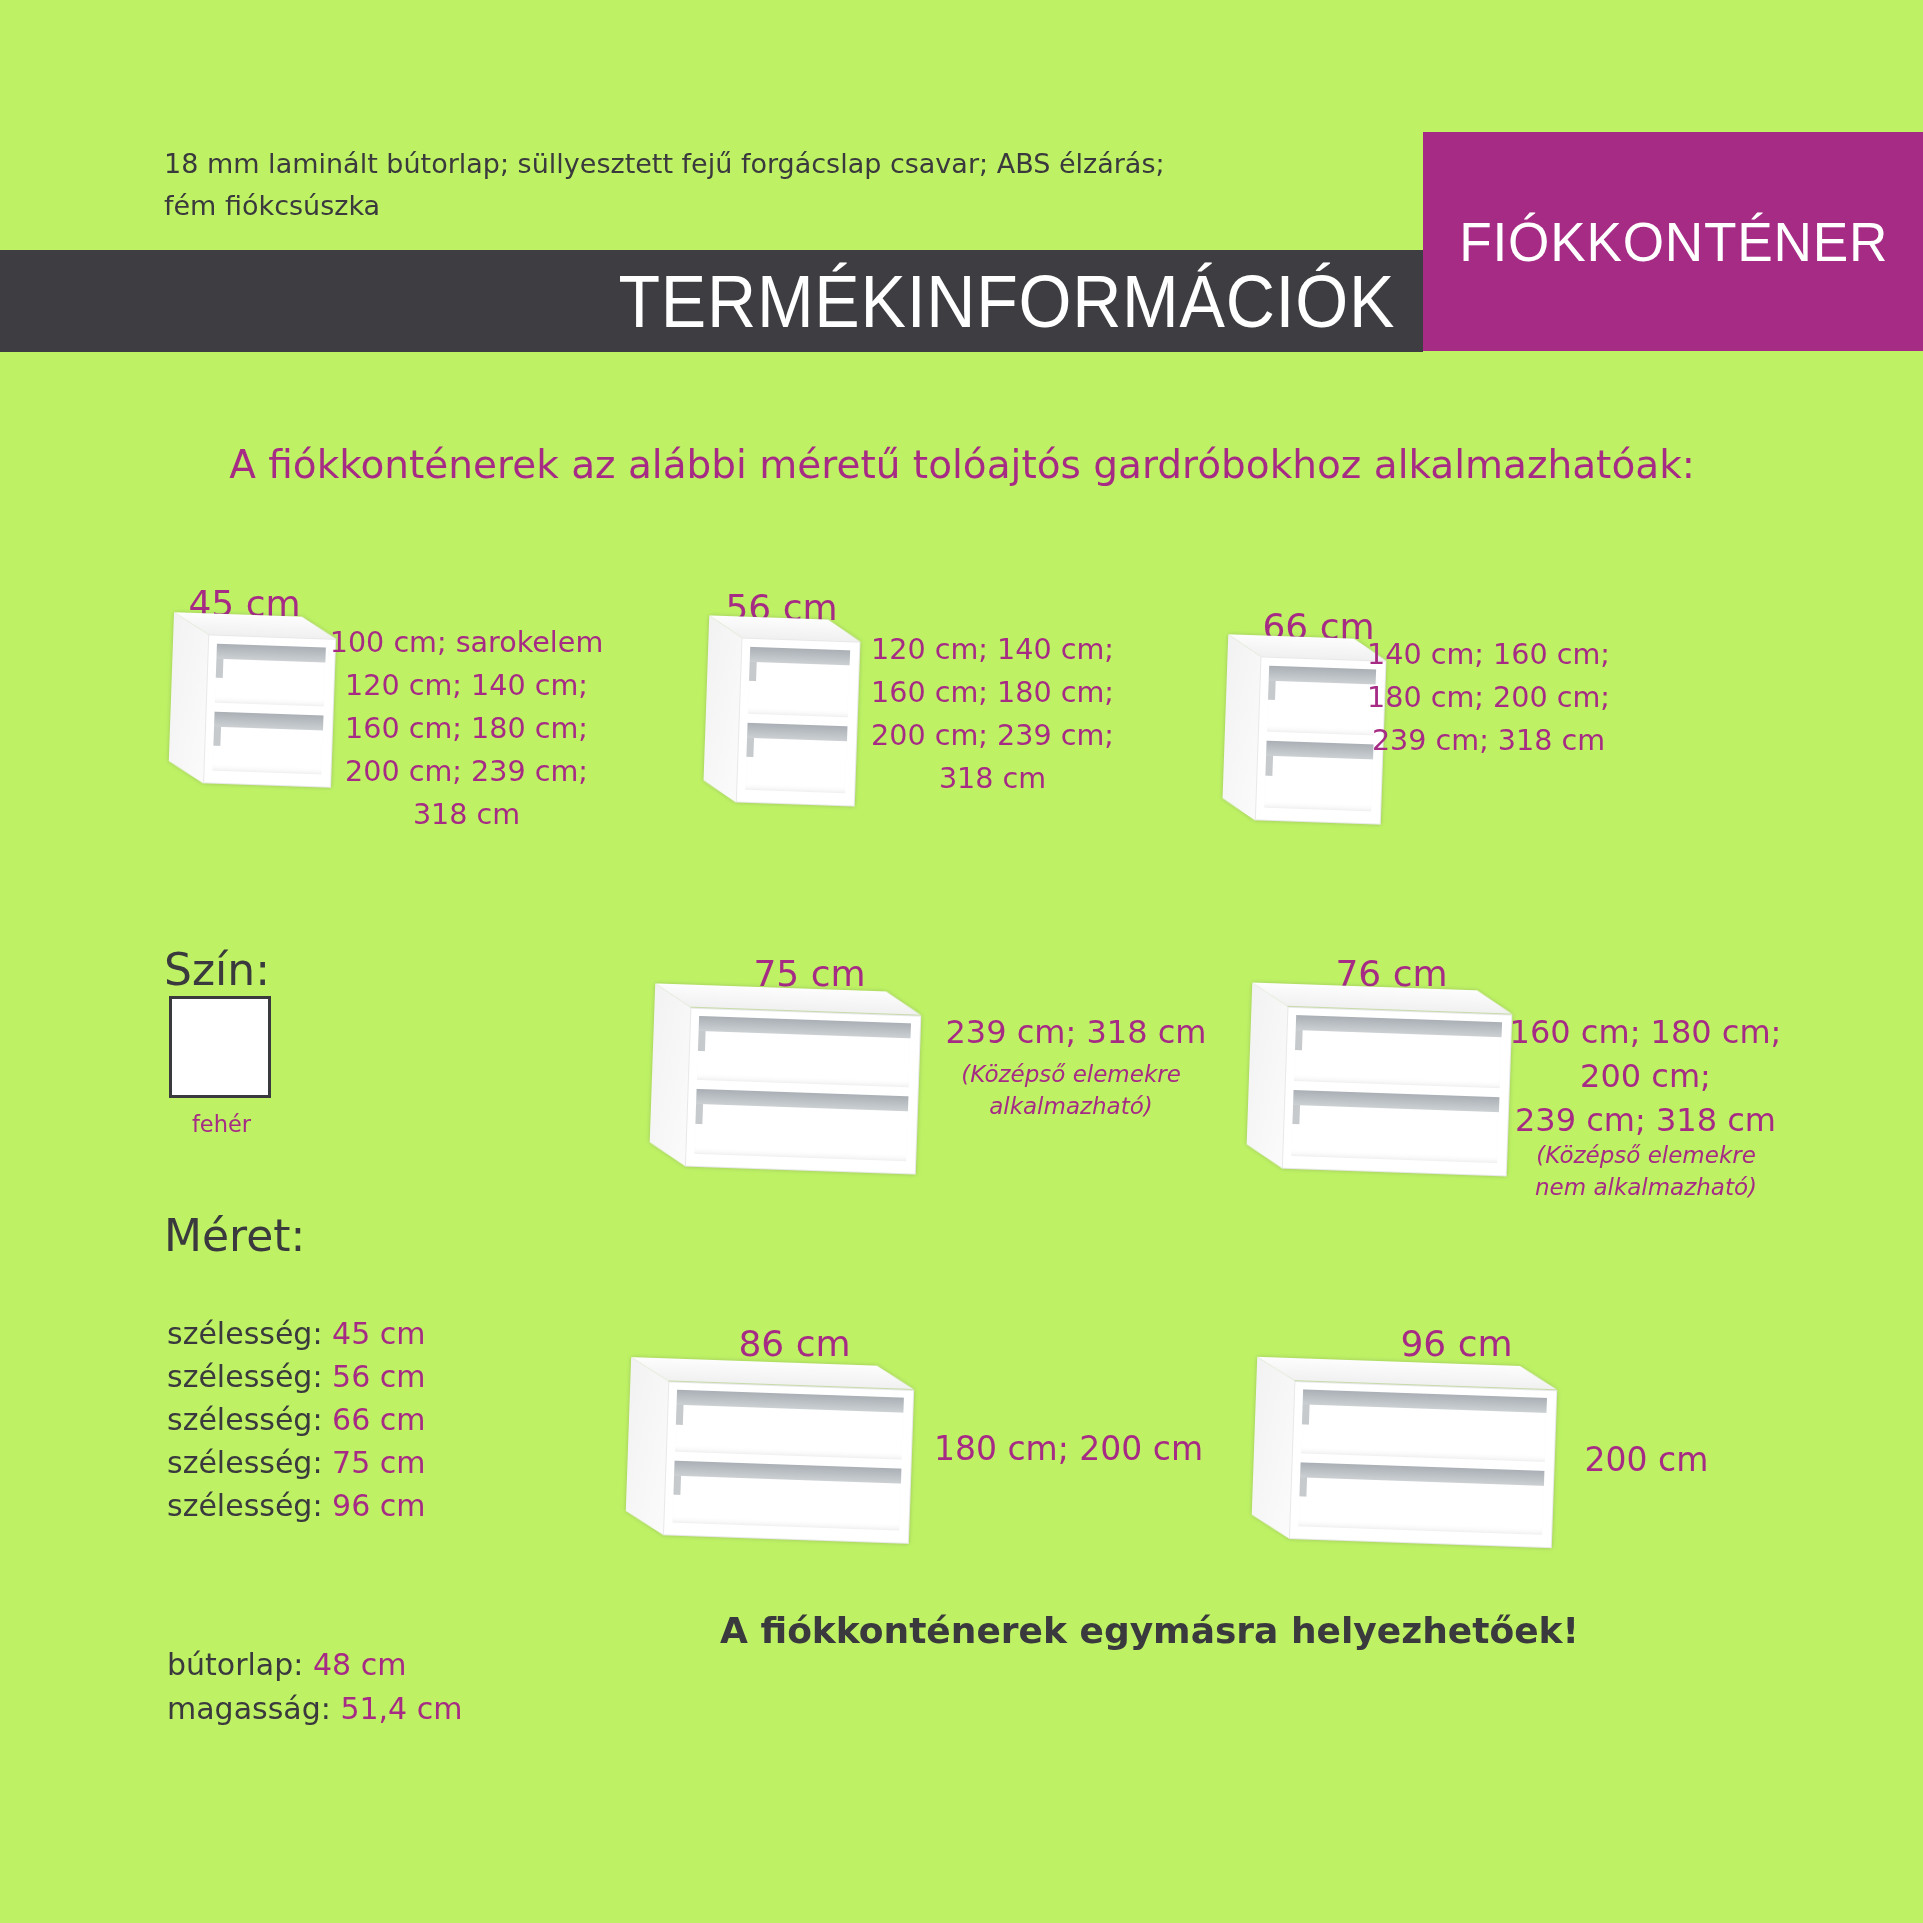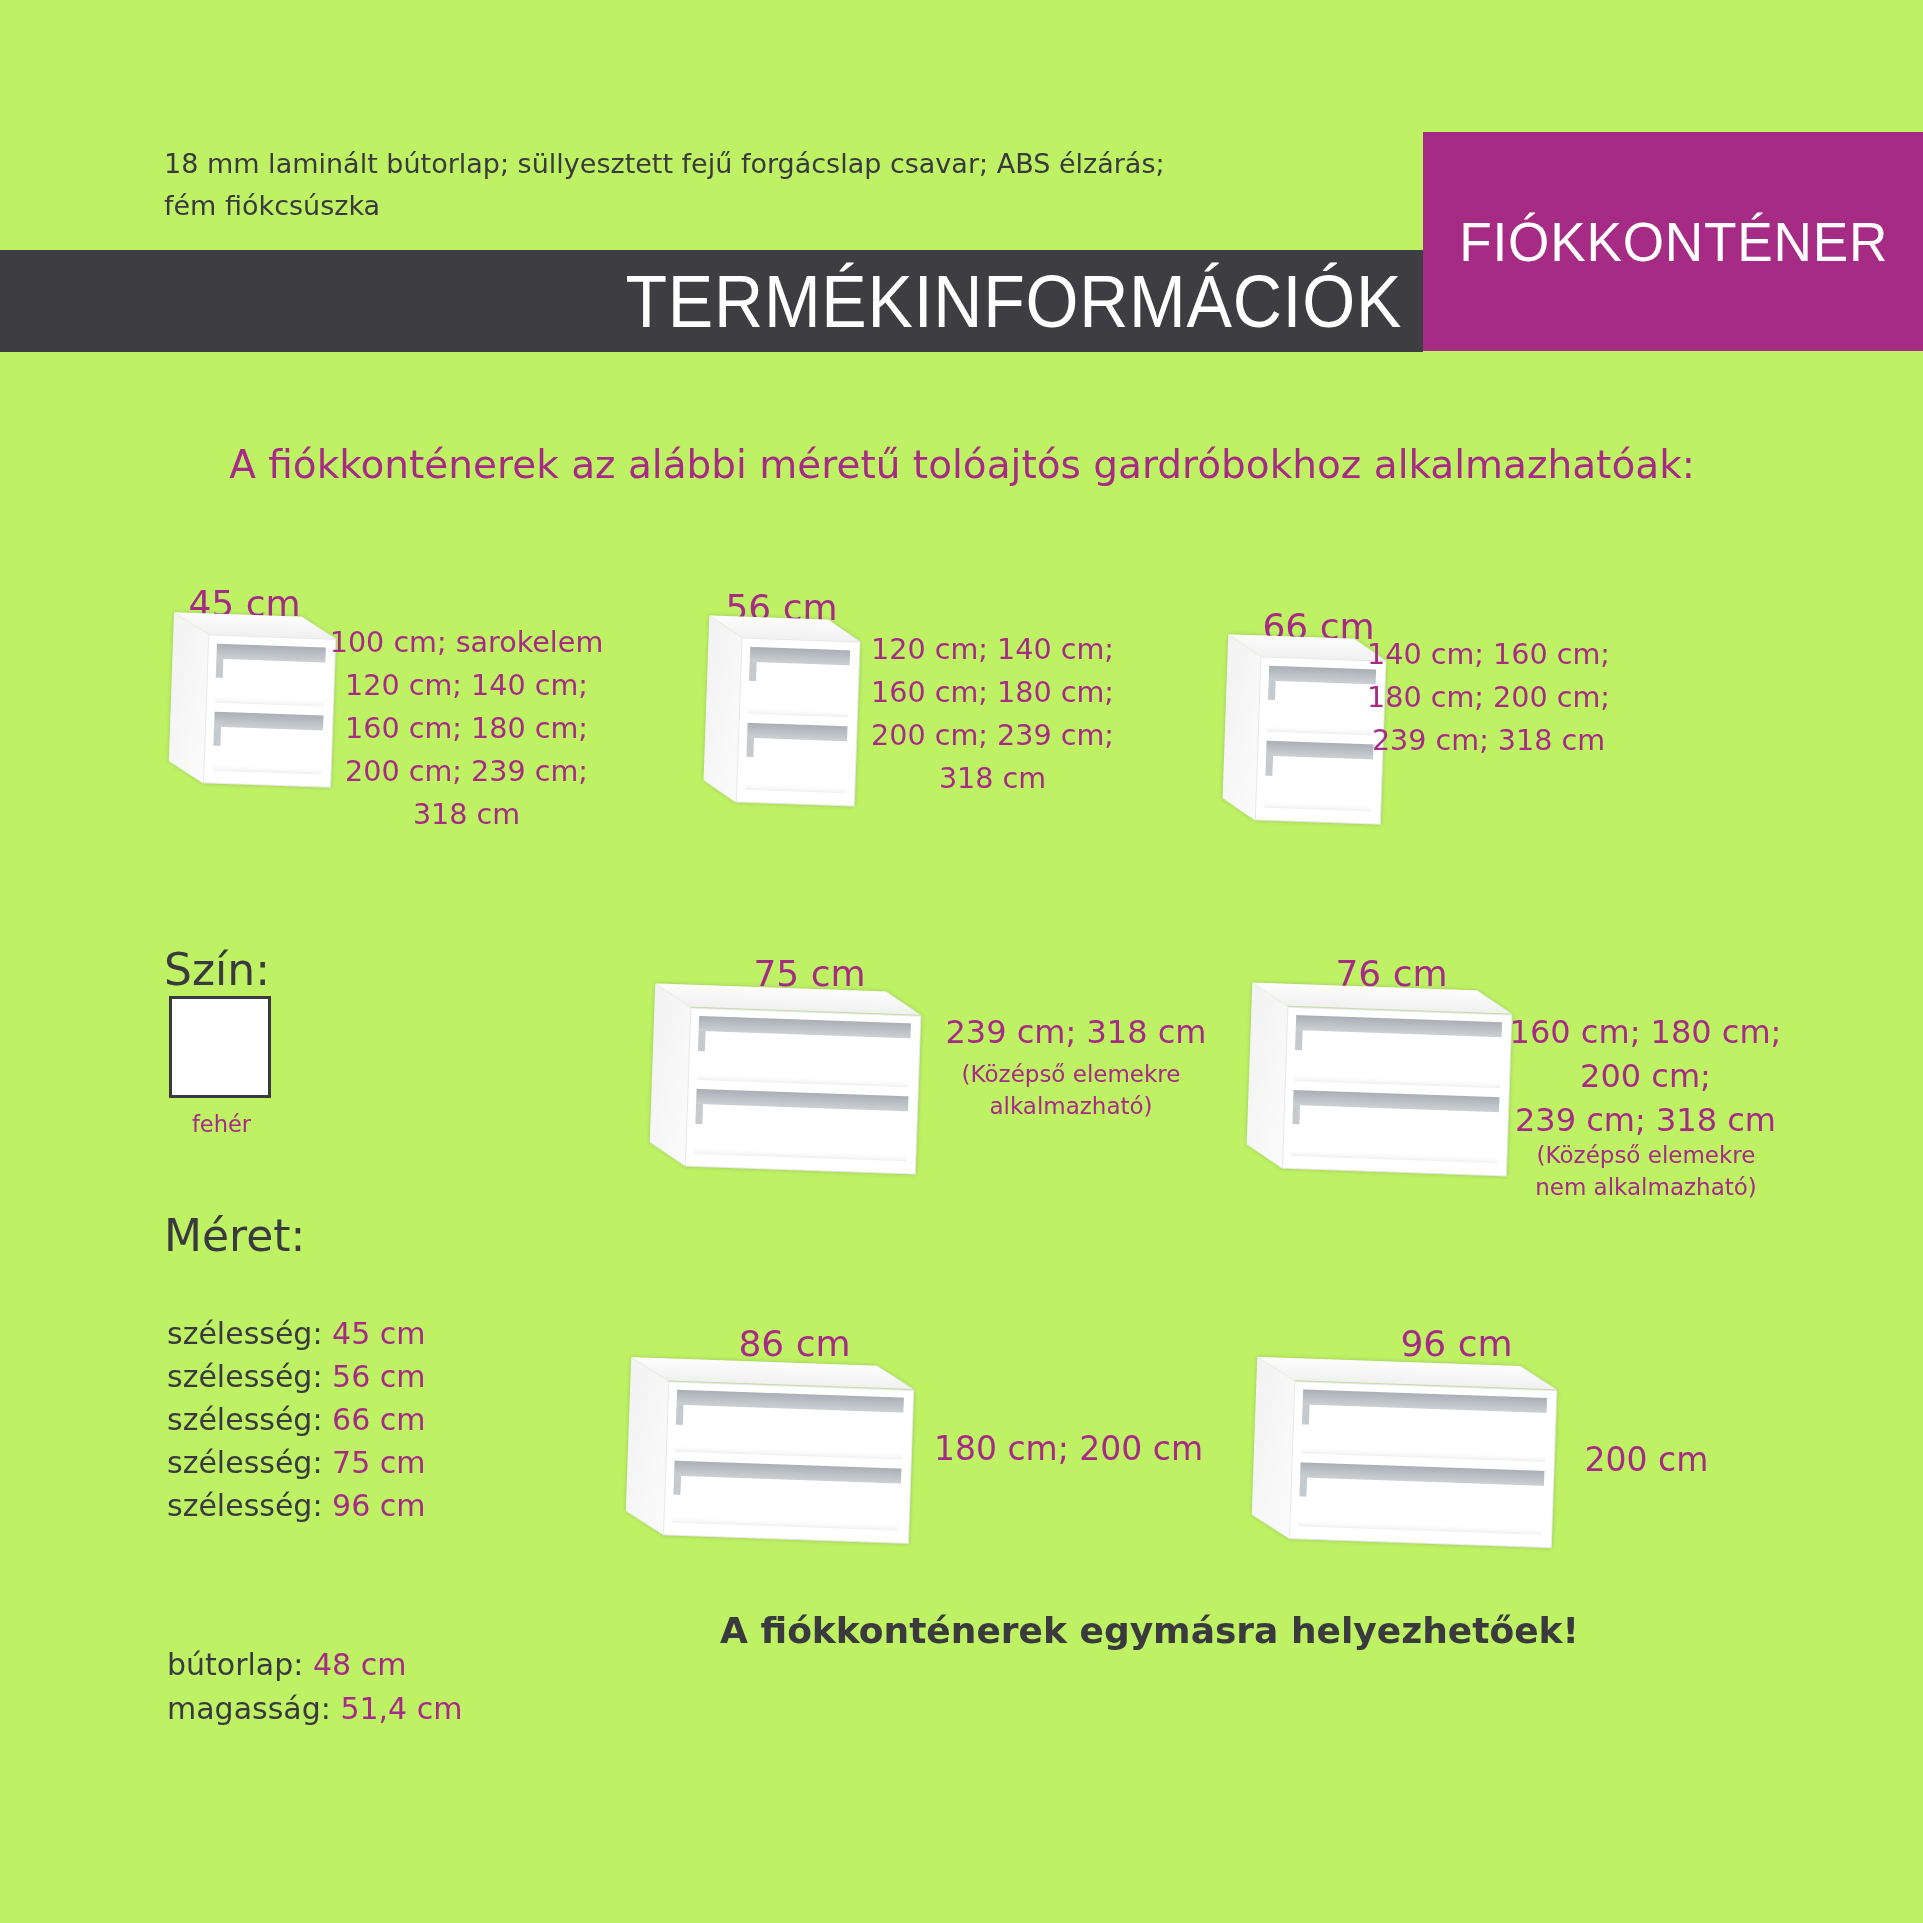--- a/index.html
+++ b/index.html
@@ -4,21 +4,21 @@
 <style>
   html,body{margin:0;padding:0;background:#ffffff;}
   #page{
     position:relative;width:1924px;height:1924px;background:#bef264;overflow:hidden;
     font-family:"DejaVu Sans",sans-serif;color:#3A393D;
   }
   .abs{position:absolute;}
 
   
   .info-block{left:164px;top:143px;width:1127px;font-size:27px;line-height:42px;color:#3A393D;}
-  .banner{left:0;top:250px;width:1423px;height:102px;background:#3E3D41;display:flex;align-items:center;justify-content:flex-end;padding-right:21px;box-sizing:border-box;}
+  .banner{left:0;top:250px;width:1423px;height:102px;background:#3E3D41;display:flex;align-items:center;justify-content:flex-end;padding-right:28px;box-sizing:border-box;}
   .banner-text{color:#ffffff;font-family:"Liberation Sans",sans-serif;font-weight:400;font-size:74px;letter-spacing:0.8px;transform:scaleX(.92);transform-origin:right center;white-space:nowrap;}
   .brandbox{left:1423px;top:132px;width:501px;height:219px;background:#A62B85;display:flex;align-items:center;justify-content:center;}
   .brand-text{color:#ffffff;font-family:"Liberation Sans",sans-serif;font-weight:400;font-size:56px;letter-spacing:0.8px;transform:scaleX(.95);white-space:nowrap;}
 
   .heading{left:0;top:442px;width:1924px;text-align:center;font-size:39px;color:#A62B85;}
 
   
   .cab{position:absolute;width:calc(var(--sw) + var(--fw));height:calc(var(--th) + var(--fh));
        transform:rotate(2deg);filter:drop-shadow(0 0.8px 2.3px rgba(70,70,80,.28));}
   .cab-top{position:absolute;left:0;top:0;width:100%;height:var(--th);
@@ -34,21 +34,21 @@
   .drawer .gap{position:absolute;left:0;top:0;right:0;height:15px;
        background:linear-gradient(180deg,#a9afb4 0%,#bdc3c7 60%,#ccd0d3 100%);}
   .drawer .gap::after{content:"";position:absolute;left:0;top:100%;width:7.5px;height:19.5px;background:#c6cacd;}
 
   
   .size-label{position:absolute;text-align:center;font-size:36px;color:#A62B85;white-space:nowrap;}
   .compat{position:absolute;text-align:center;color:#A62B85;}
   .compat .compat-line{font-size:28.6px;line-height:43px;white-space:nowrap;}
   .compat.mid .compat-line{font-size:32px;line-height:44px;}
   .compat.big .compat-line{font-size:33px;line-height:45px;}
-  .compat-note{position:absolute;text-align:center;color:#A62B85;font-size:23px;line-height:32px;}
+  .compat-note{position:absolute;text-align:center;color:#A62B85;font-size:23px;line-height:32px;font-style:italic;}
 
   
   .sec-title{position:absolute;font-size:44px;color:#3A393D;}
   .swatch{left:169px;top:996px;width:102px;height:102px;background:#ffffff;border:3.8px solid #3A393D;box-sizing:border-box;}
   .swatch-label{left:154px;top:1111px;width:135px;text-align:center;font-size:22.5px;color:#A62B85;}
   .meret-rows{left:167px;top:1272px;width:451px;margin-top:40px;}
   .meret-row{font-size:30px;line-height:43px;white-space:nowrap;}
   .meret-row .lbl{color:#3A393D;}
   .meret-row .val{color:#A62B85;}
   .dims{left:167px;top:1643px;width:526px;}

